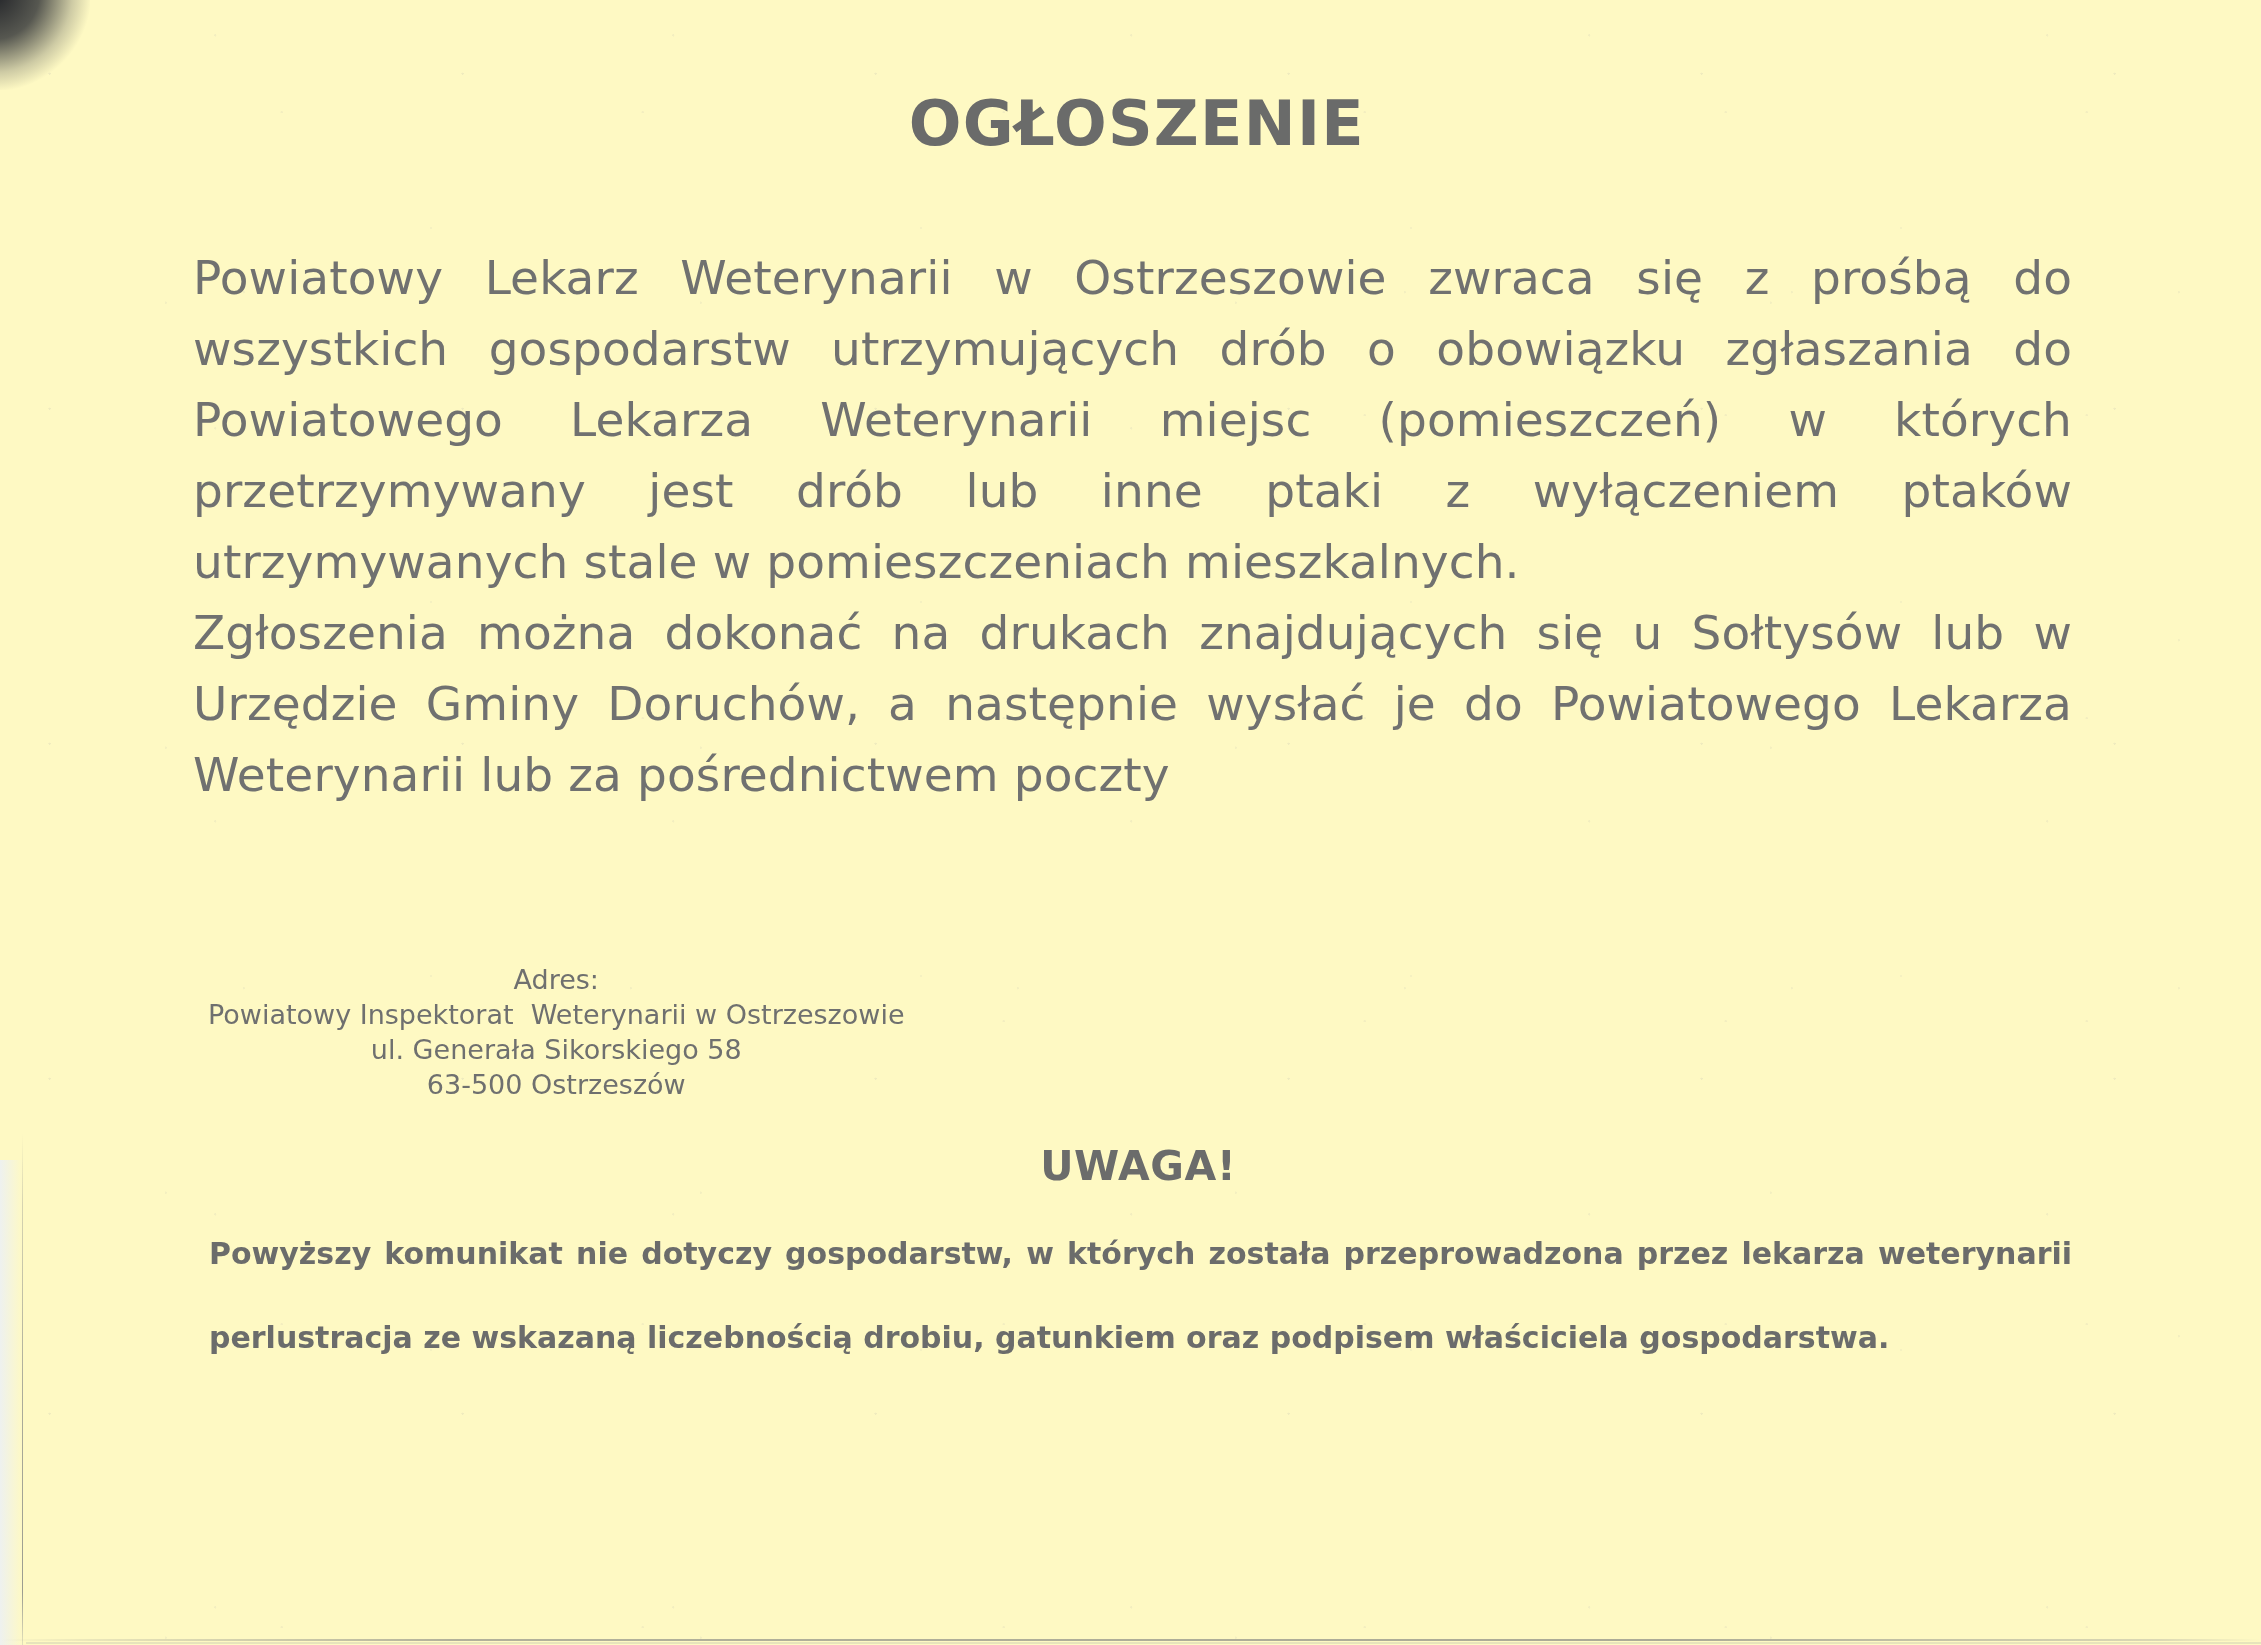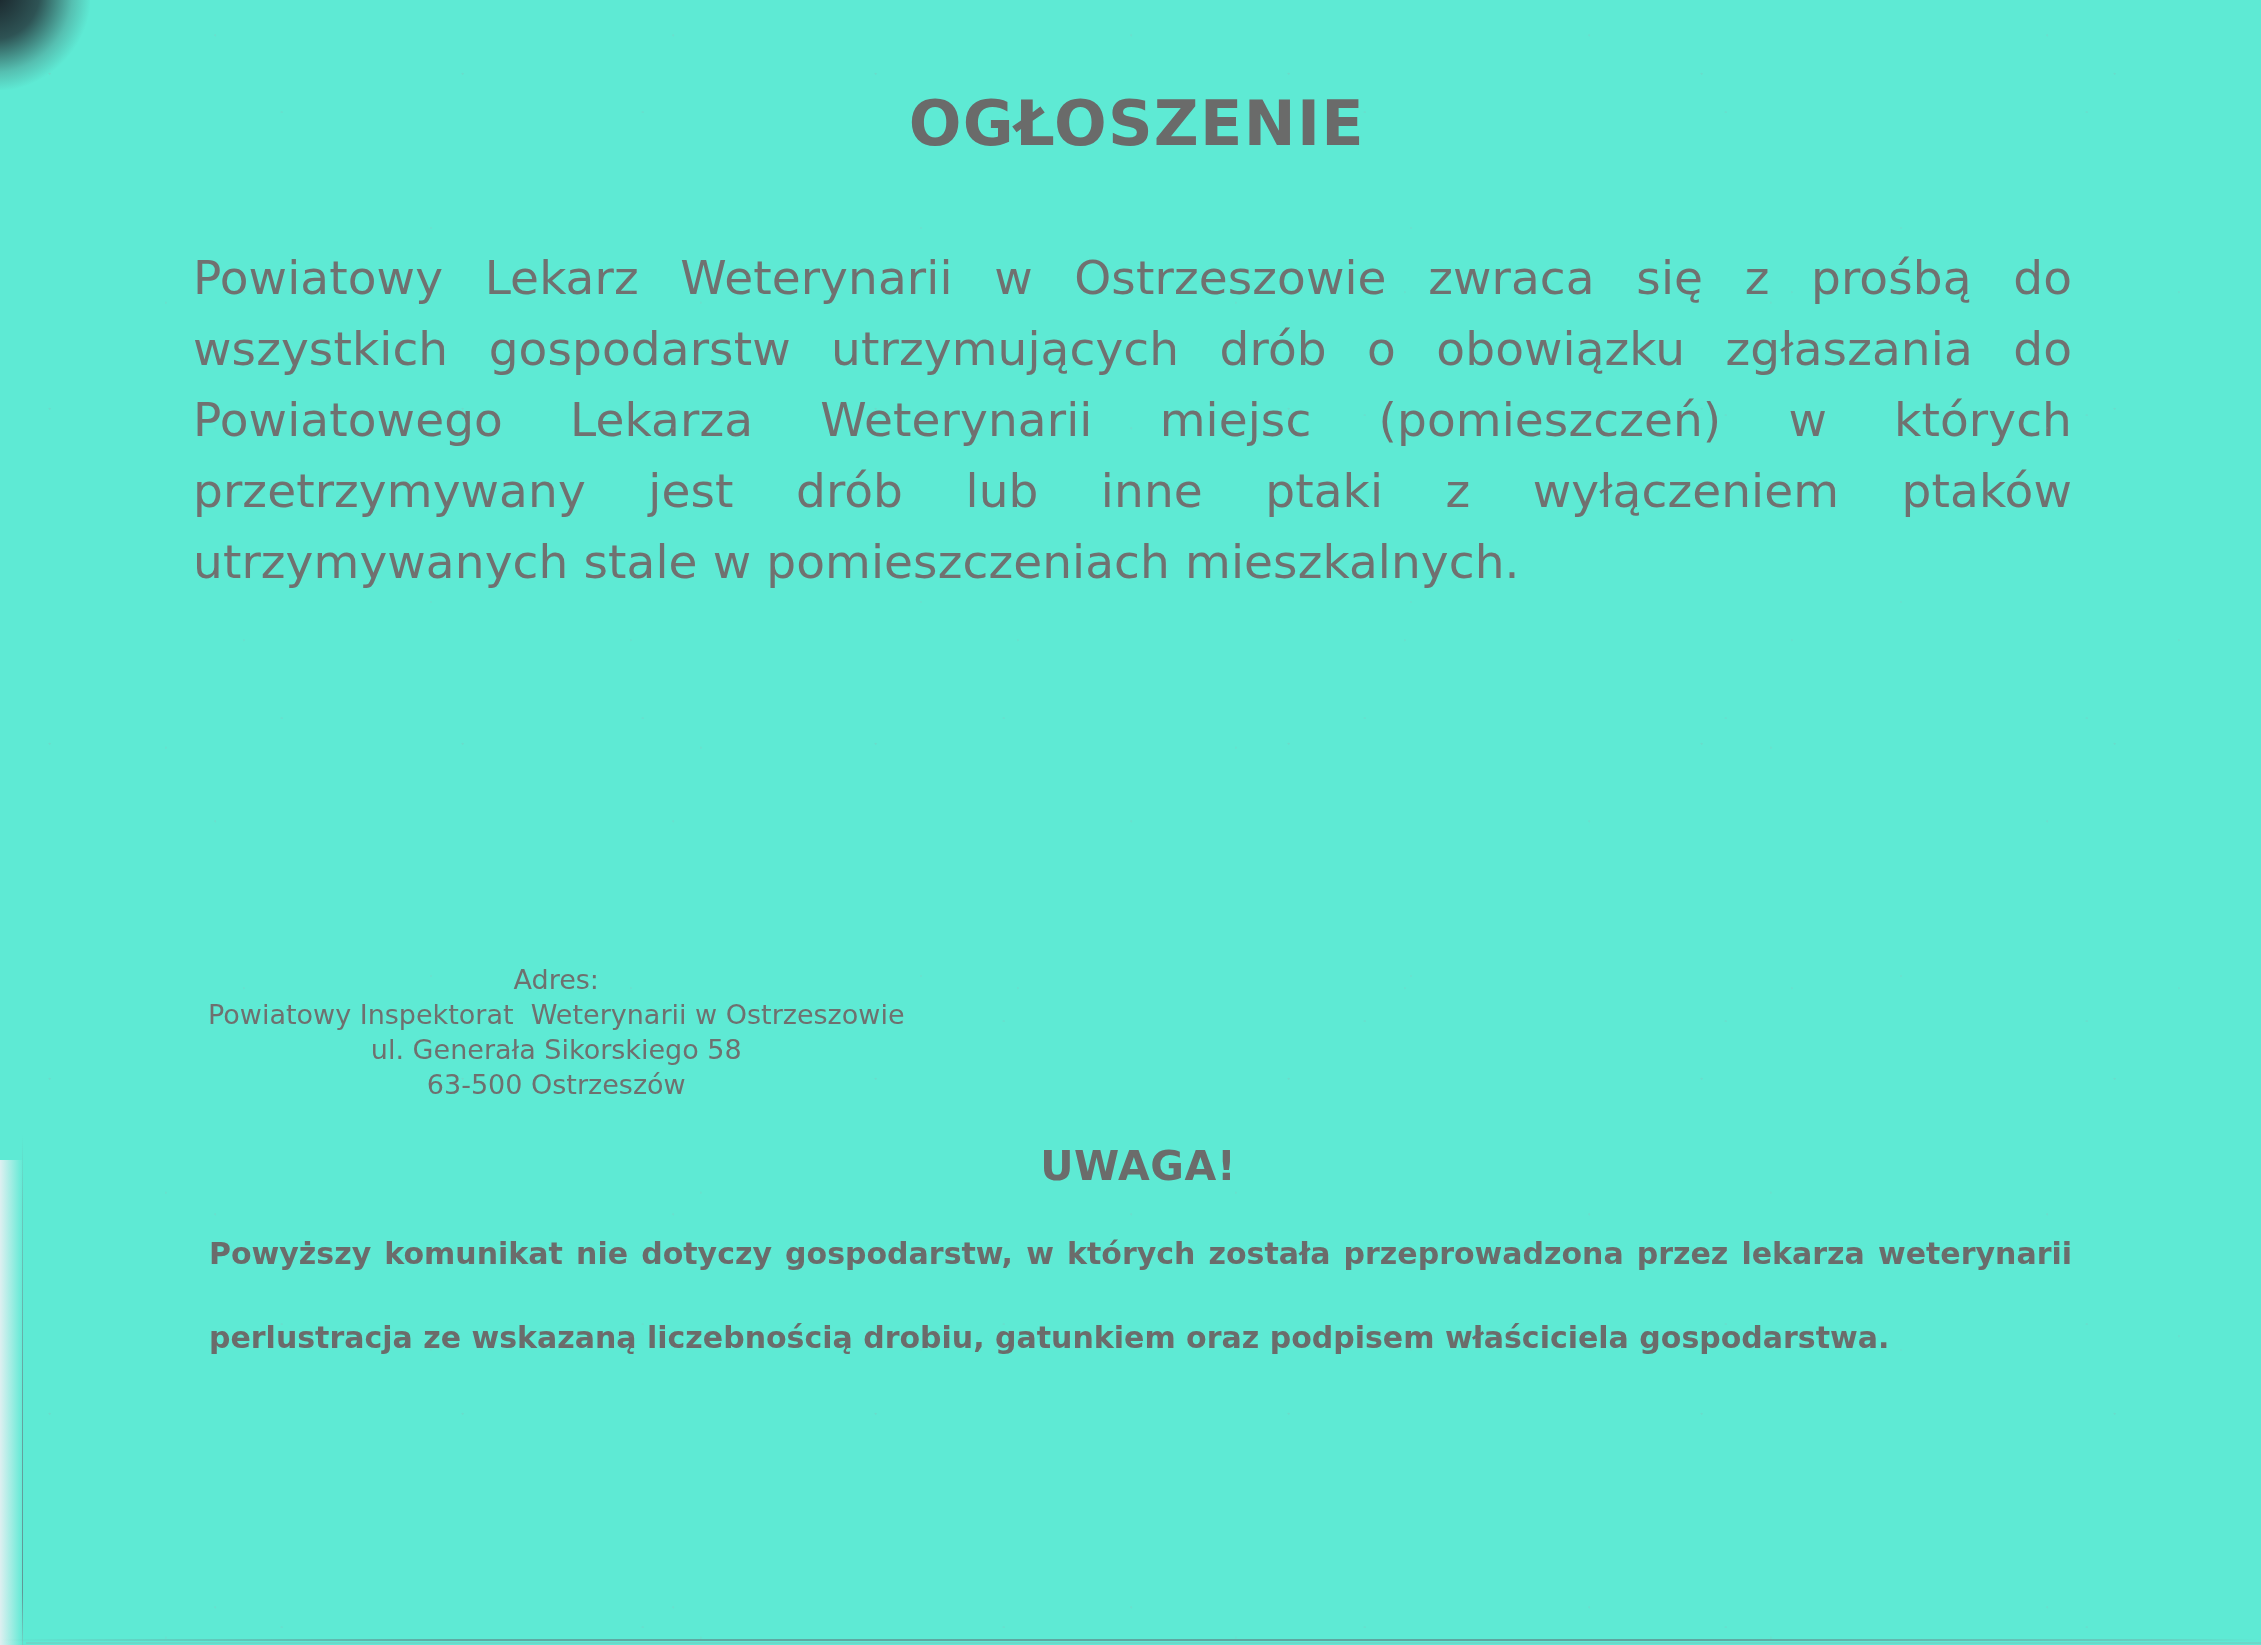--- a/index.html
+++ b/index.html
@@ -12,21 +12,21 @@
     height: 1645px;
     font-family: "DejaVu Sans", sans-serif;
     overflow: hidden;
     position: relative;
   }
 
   
   #scan-sheet {
     position: absolute;
     inset: 0;
-    background: #5eead4;
+    background: #fef9c3;
     overflow: hidden;
   }
 
   
   .corner-shadow {
     position: absolute;
     left: -45px;
     top: -45px;
     width: 135px;
     height: 135px;
@@ -192,20 +192,21 @@
 <body>
 
 <div id="scan-sheet">
 
   <div id="content">
 
     <div class="doc-title">OGŁOSZENIE</div>
 
     <div class="body-block">
       <p>Powiatowy Lekarz Weterynarii w Ostrzeszowie zwraca się z prośbą do wszystkich gospodarstw utrzymujących drób o obowiązku zgłaszania do Powiatowego Lekarza Weterynarii miejsc (pomieszczeń) w których przetrzymywany jest drób lub inne ptaki z wyłączeniem ptaków utrzymywanych stale w pomieszczeniach mieszkalnych.</p>
+      <p class="last-line-flush">Zgłoszenia można dokonać na drukach znajdujących się u Sołtysów lub w Urzędzie Gminy Doruchów, a następnie wysłać je do Powiatowego Lekarza Weterynarii  lub za pośrednictwem poczty</p>
     </div>
 
     <div class="address-block">
       <div>Adres:</div>
       <div>Powiatowy Inspektorat  Weterynarii w Ostrzeszowie</div>
       <div>ul. Generała Sikorskiego 58</div>
       <div>63-500 Ostrzeszów</div>
     </div>
 
     <div class="uwaga-heading">UWAGA!</div>

